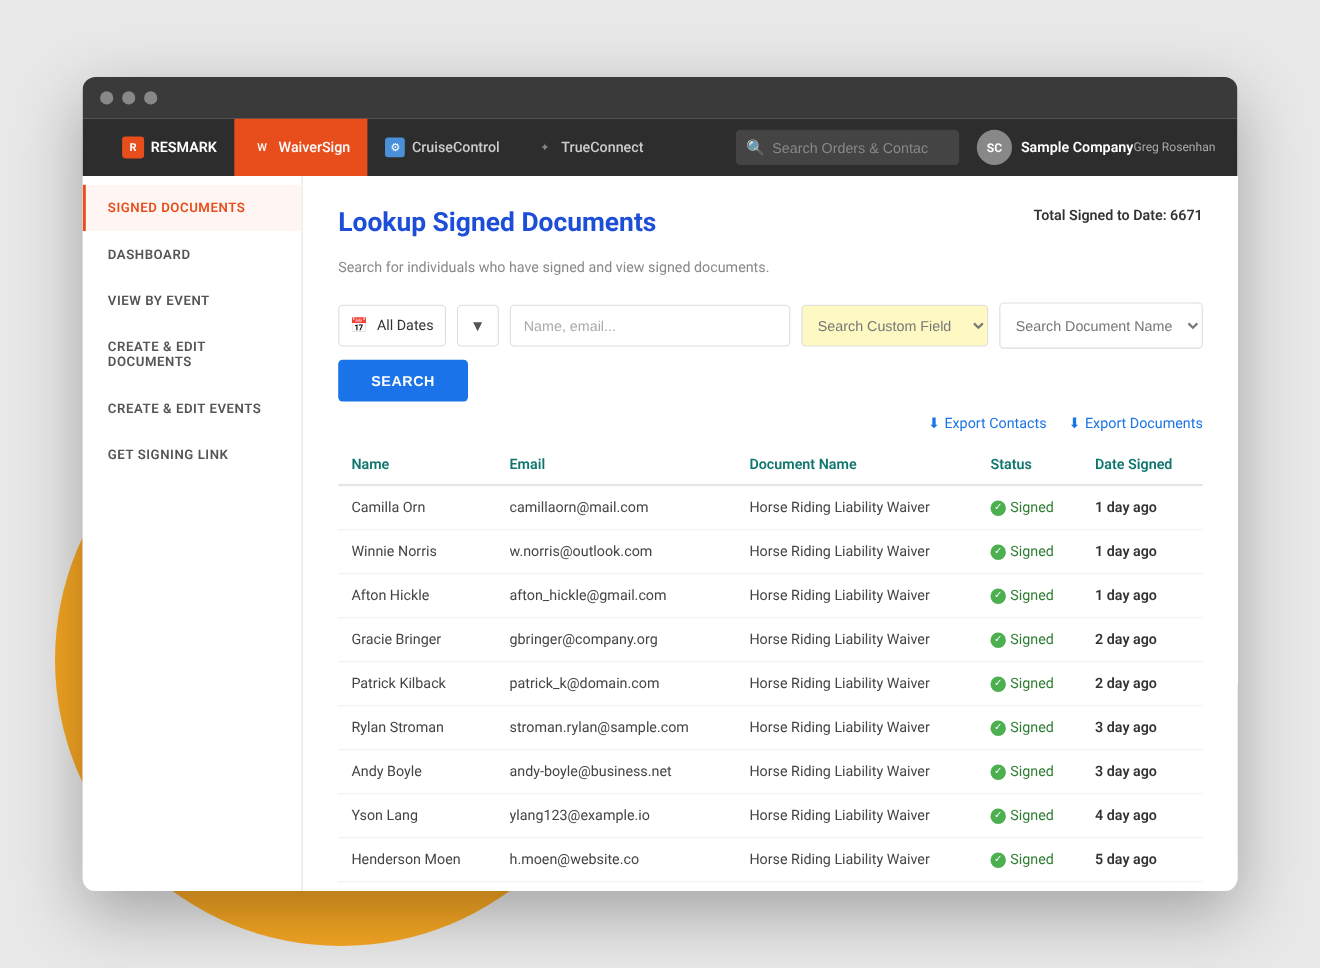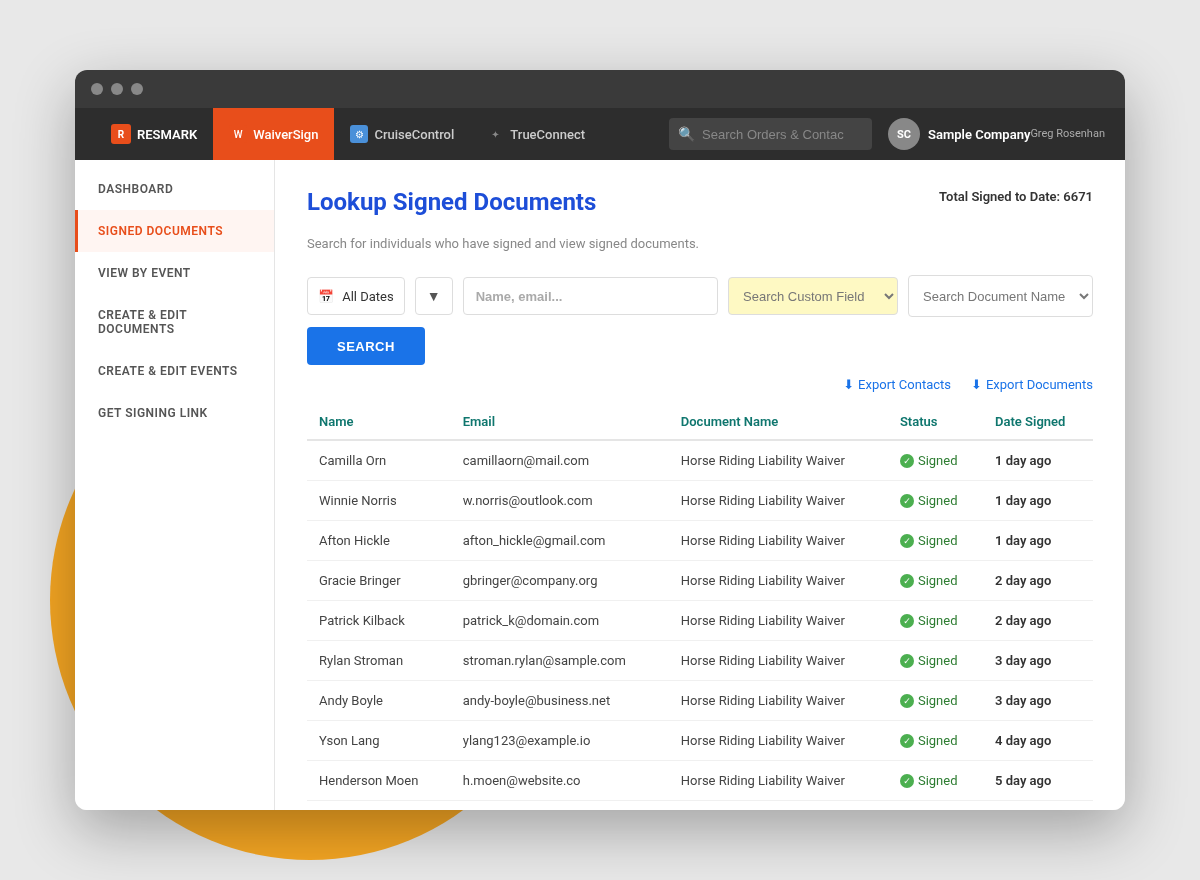--- a/index.html
+++ b/index.html
@@ -270,21 +270,20 @@
     .name-search {
       flex: 1;
       min-width: 140px;
       height: 38px;
       border: 1px solid #ddd;
       border-radius: 4px;
       padding: 0 12px;
       font-size: 13px;
       outline: none;
       color: #999;
-      font-weight: bold;
     }
     .name-search::placeholder { color: #aaa; }
     .custom-field-select {
       height: 38px;
       border: 1px solid #ddd;
       border-radius: 4px;
       padding: 0 10px;
       font-size: 13px;
       color: #777;
       background: #fef9c3;
@@ -444,22 +443,22 @@
       <div class="company-info">
         <span class="company-name">Sample Company</span>
         <span class="company-user">Greg Rosenhan</span>
       </div>
     </div>
   </nav>
 
   <div class="main-layout">
 
     <aside class="sidebar">
+      <div class="sidebar-item active">SIGNED DOCUMENTS</div>
       <div class="sidebar-item">DASHBOARD</div>
-      <div class="sidebar-item active">SIGNED DOCUMENTS</div>
       <div class="sidebar-item">VIEW BY EVENT</div>
       <div class="sidebar-item">CREATE &amp; EDIT DOCUMENTS</div>
       <div class="sidebar-item">CREATE &amp; EDIT EVENTS</div>
       <div class="sidebar-item">GET SIGNING LINK</div>
     </aside>
 
     <main class="content">
 
       <div class="page-header">
         <div>

